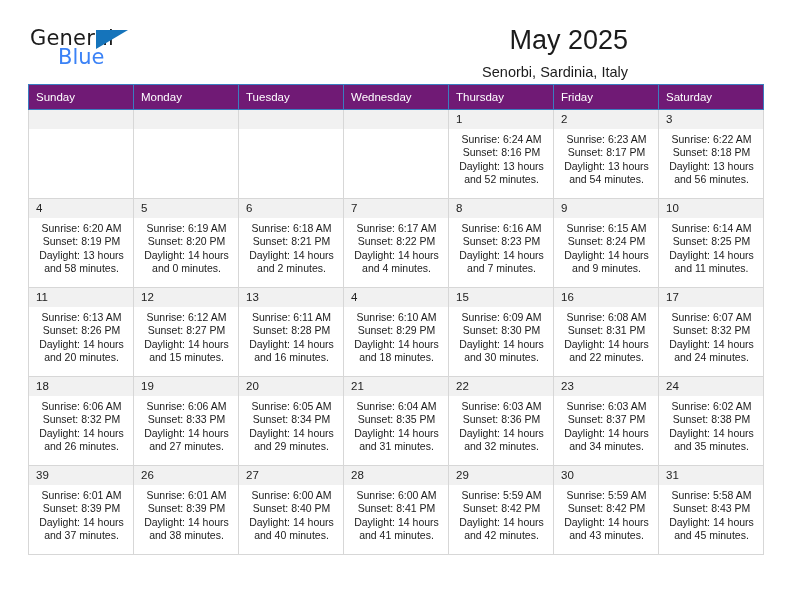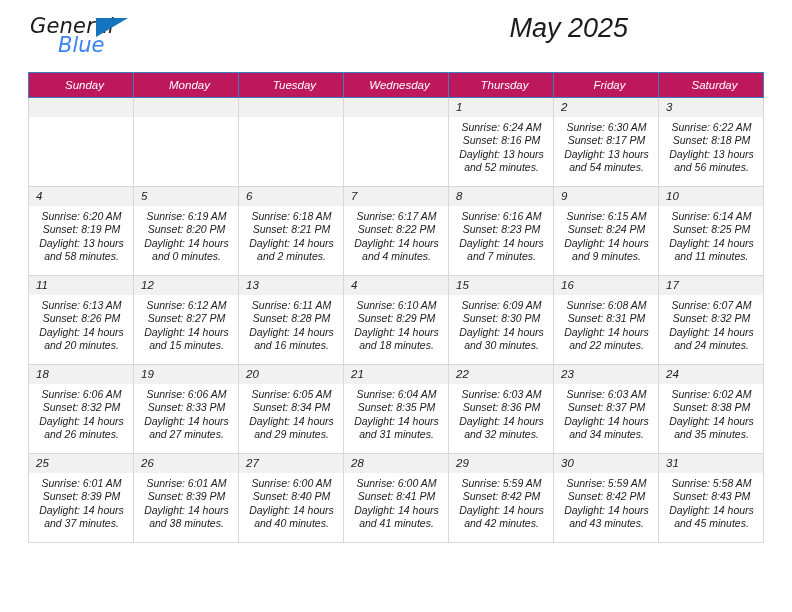--- a/index.html
+++ b/index.html
@@ -11,23 +11,22 @@
     height: 612px;
     background: #ffffff;
     font-family: "Liberation Sans", sans-serif;
     color: #000000;
     overflow: hidden;
   }
   .page {
     width: 656px;
     height: 612px;
     box-sizing: border-box;
-    padding: 0 28px;
+    padding: 12px 28px;
     position: relative;
-    font-style: italic;
   }
 
   
   .header {
     display: flex;
     align-items: flex-start;
     justify-content: space-between;
     height: 72px;
     padding-top: 14px;
     box-sizing: border-box;
@@ -83,25 +82,25 @@
     margin-top: 10px;
   }
 
   
   .calendar {
     width: 736px;
     border-collapse: collapse;
     table-layout: fixed;
   }
   .calendar th {
-    background: #be185d;
+    background: #701a75;
     color: #ffffff;
     font-size: 11.5px;
     font-weight: normal;
-    text-align: center;
+    text-align: left;
     padding: 6px 0 6px 7px;
     height: 21px;
     box-sizing: border-box;
     border: 1px solid #3a7dc0;
   }
   .calendar td {
     vertical-align: top;
     border: 1px solid #d7d7d7;
     border-top: 1px solid #b9cfe6;
     padding: 0;
@@ -139,20 +138,21 @@
   <div class="header">
 
     <div class="logo">
       <span class="logo-general">General</span>
       <span class="logo-flag"></span>
       <span class="logo-blue">Blue</span>
     </div>
 
     <div class="title-block">
       <div class="cal-title">May 2025</div>
+      <div class="cal-subtitle">Senorbi, Sardinia, Italy</div>
     </div>
 
   </div>
 
   <table class="calendar">
     <thead>
       <tr>
         <th>Sunday</th>
         <th>Monday</th>
         <th>Tuesday</th>
@@ -181,21 +181,21 @@
             <div class="cell-lines">
               <div>Sunrise: 6:24 AM</div>
               <div>Sunset: 8:16 PM</div>
               <div>Daylight: 13 hours</div>
               <div>and 52 minutes.</div>
             </div>
           </td>
           <td>
             <span class="daynum">2</span>
             <div class="cell-lines">
-              <div>Sunrise: 6:30 AM</div>
+              <div>Sunrise: 6:23 AM</div>
               <div>Sunset: 8:17 PM</div>
               <div>Daylight: 13 hours</div>
               <div>and 54 minutes.</div>
             </div>
           </td>
           <td>
             <span class="daynum">3</span>
             <div class="cell-lines">
               <div>Sunrise: 6:22 AM</div>
               <div>Sunset: 8:18 PM</div>
@@ -394,21 +394,21 @@
             <div class="cell-lines">
               <div>Sunrise: 6:02 AM</div>
               <div>Sunset: 8:38 PM</div>
               <div>Daylight: 14 hours</div>
               <div>and 35 minutes.</div>
             </div>
           </td>
         </tr>
         <tr>
           <td>
-            <span class="daynum">25</span>
+            <span class="daynum">39</span>
             <div class="cell-lines">
               <div>Sunrise: 6:01 AM</div>
               <div>Sunset: 8:39 PM</div>
               <div>Daylight: 14 hours</div>
               <div>and 37 minutes.</div>
             </div>
           </td>
           <td>
             <span class="daynum">26</span>
             <div class="cell-lines">

